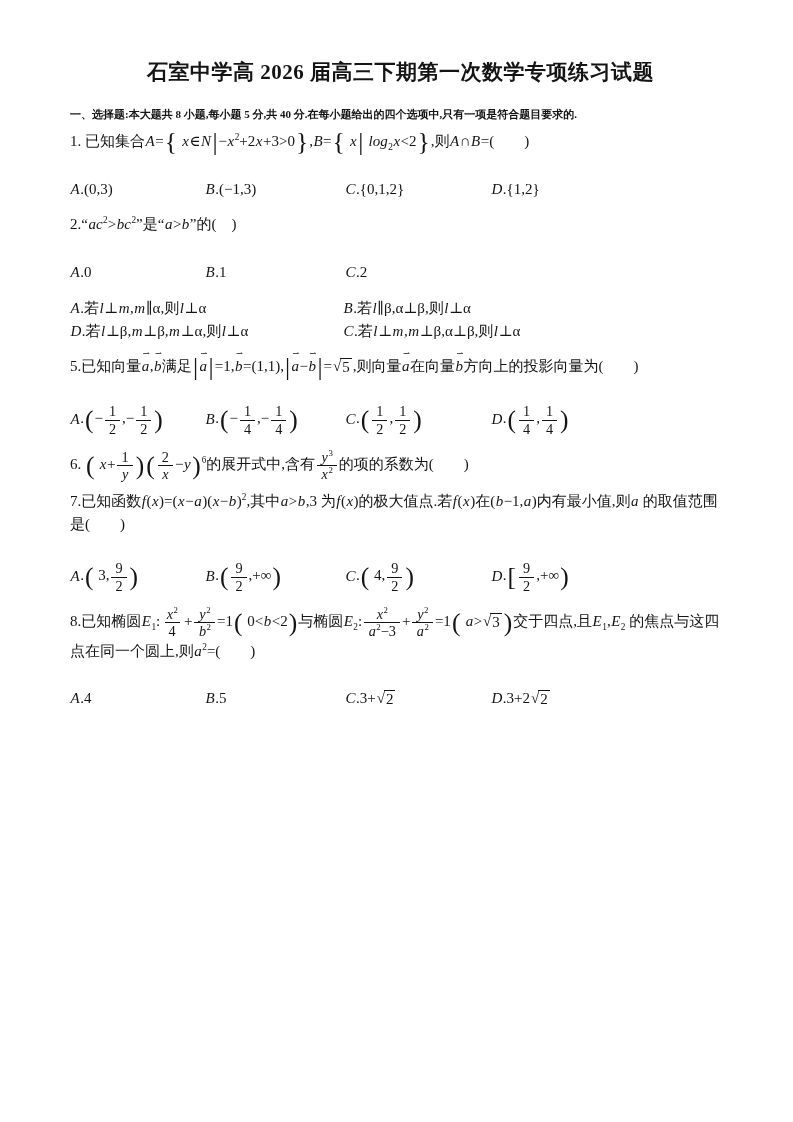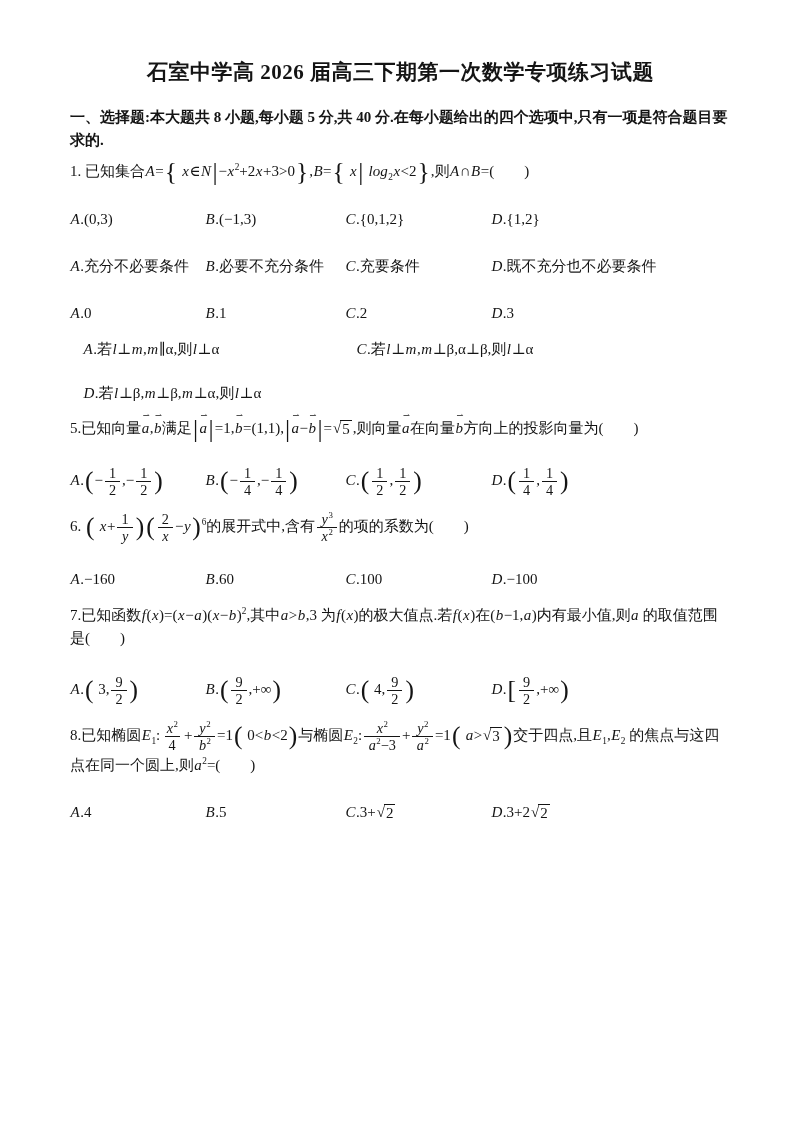--- a/index.html
+++ b/index.html
@@ -8,28 +8,28 @@
     color:#141414;
     font-family:"Liberation Serif","DejaVu Serif",serif;
     -webkit-font-smoothing:antialiased;
   }
   .page{box-sizing:border-box;width:793px;height:786px;padding:58px 62px 12px 70px;}
   .title{
     text-align:center;font-size:21px;font-weight:700;
     margin:0 0 20px 0;letter-spacing:0.5px;
   }
   .section-heading{
-    font-size:15px;font-weight:700;line-height:1.55;
+    font-size:11px;font-weight:700;line-height:1.55;
     margin:0 0 6px 0;
   }
   .q{font-size:15px;line-height:1.55;margin:0 0 4px 0;}
   .stem{margin:7px 0 2px 0;}
   .opts{display:grid;align-items:center;margin:13px 0 12px 0;}
   .opts.c4{grid-template-columns:135px 140px 146px auto;margin-top:24px;}
-  .opts.c2{grid-template-columns:273px auto;row-gap:20px;margin-left:13px;}
+  .opts.c2{grid-template-columns:273px auto;}
   .opt{white-space:nowrap;}
   i{font-family:"Liberation Serif","DejaVu Serif",serif;font-style:italic;padding:0 0.5px;}
   sup{font-size:0.62em;line-height:0;}
   sub{font-size:0.62em;line-height:0;}
   .frac{
     display:inline-flex;flex-direction:column;align-items:center;
     vertical-align:middle;line-height:1.15;margin:0 2px;font-size:0.95em;
     text-align:center;
   }
   .frac .num{padding:0 4px;}
@@ -59,42 +59,37 @@
     <p class="stem">1. 已知集合<i>A</i>=<span class="bigd">{</span> <i>x</i>∈<i>N</i><span class="bigd">|</span>−<i>x</i><sup>2</sup>+2<i>x</i>+3&gt;0<span class="bigd">}</span>,<i>B</i>=<span class="bigd">{</span> <i>x</i><span class="bigd">|</span> <i>log</i><sub>2</sub><i>x</i>&lt;2<span class="bigd">}</span>,则<i>A</i>∩<i>B</i>=(　　)</p>
     <div class="opts c4">
       <span class="opt"><i>A</i>.(0,3)</span>
       <span class="opt"><i>B</i>.(−1,3)</span>
       <span class="opt"><i>C</i>.{0,1,2}</span>
       <span class="opt"><i>D</i>.{1,2}</span>
     </div>
   </section>
 
   <section class="q">
-    <div class="opts c4">
-      <span class="opt"><i>A</i>.充分不必要条件</span>
-      <span class="opt"><i>B</i>.必要不充分条件</span>
-      <span class="opt"><i>C</i>.充要条件</span>
-      <span class="opt"><i>D</i>.既不充分也不必要条件</span>
-    </div>
+    <p class="stem">2.“<i>ac</i><sup>2</sup>&gt;<i>bc</i><sup>2</sup>”是“<i>a</i>&gt;<i>b</i>”的(　)</p>
   </section>
 
   <section class="q">
     <div class="opts c4">
       <span class="opt"><i>A</i>.0</span>
       <span class="opt"><i>B</i>.1</span>
       <span class="opt"><i>C</i>.2</span>
-      <span class="opt"><i>D</i>.3</span>
     </div>
   </section>
 
   <section class="q">
     <div class="opts c2">
       <span class="opt"><i>A</i>.若<i>l</i>⊥<i>m</i>,<i>m</i>∥α,则<i>l</i>⊥α</span>
+      <span class="opt"><i>B</i>.若<i>l</i>∥β,α⊥β,则<i>l</i>⊥α</span>
+      <span class="opt"><i>D</i>.若<i>l</i>⊥β,<i>m</i>⊥β,<i>m</i>⊥α,则<i>l</i>⊥α</span>
       <span class="opt"><i>C</i>.若<i>l</i>⊥<i>m</i>,<i>m</i>⊥β,α⊥β,则<i>l</i>⊥α</span>
-      <span class="opt"><i>D</i>.若<i>l</i>⊥β,<i>m</i>⊥β,<i>m</i>⊥α,则<i>l</i>⊥α</span>
     </div>
   </section>
 
   <section class="q">
     <p class="stem">5.已知向量<span class="vec"><span class="vh">⇀</span><i>a</i></span>,<span class="vec"><span class="vh">⇀</span><i>b</i></span>满足<span class="bigd">|</span><span class="vec"><span class="vh">⇀</span><i>a</i></span><span class="bigd">|</span>=1,<span class="vec"><span class="vh">⇀</span><i>b</i></span>=(1,1),<span class="bigd">|</span><span class="vec"><span class="vh">⇀</span><i>a</i></span>−<span class="vec"><span class="vh">⇀</span><i>b</i></span><span class="bigd">|</span>=<span class="sqrt">
           <span class="rad">√</span>
           <span class="rbar">5</span>
         </span>,则向量<span class="vec"><span class="vh">⇀</span><i>a</i></span>在向量<span class="vec"><span class="vh">⇀</span><i>b</i></span>方向上的投影向量为(　　)</p>
     <div class="opts c4">
       <span class="opt"><i>A</i>.<span class="bigd">(</span>−<span class="frac">
@@ -132,26 +127,20 @@
     <p class="stem">6. <span class="bigd">(</span> <i>x</i>+<span class="frac">
           <span class="num">1</span>
           <span class="den"><i>y</i></span>
         </span><span class="bigd">)</span><span class="bigd">(</span><span class="frac">
           <span class="num">2</span>
           <span class="den"><i>x</i></span>
         </span>−<i>y</i><span class="bigd">)</span><sup>6</sup>的展开式中,含有<span class="frac">
           <span class="num"><i>y</i><sup>3</sup></span>
           <span class="den"><i>x</i><sup>2</sup></span>
         </span>的项的系数为(　　)</p>
-    <div class="opts c4">
-      <span class="opt"><i>A</i>.−160</span>
-      <span class="opt"><i>B</i>.60</span>
-      <span class="opt"><i>C</i>.100</span>
-      <span class="opt"><i>D</i>.−100</span>
-    </div>
   </section>
 
   <section class="q">
     <p class="stem">7.已知函数<i>f</i>(<i>x</i>)=(<i>x</i>−<i>a</i>)(<i>x</i>−<i>b</i>)<sup>2</sup>,其中<i>a</i>&gt;<i>b</i>,3 为<i>f</i>(<i>x</i>)的极大值点.若<i>f</i>(<i>x</i>)在(<i>b</i>−1,<i>a</i>)内有最小值,则<i>a</i> 的取值范围是(　　)</p>
     <div class="opts c4">
       <span class="opt"><i>A</i>.<span class="bigd">(</span> 3,<span class="frac">
             <span class="num">9</span>
             <span class="den">2</span>
           </span><span class="bigd">)</span></span>
       <span class="opt"><i>B</i>.<span class="bigd">(</span><span class="frac">

